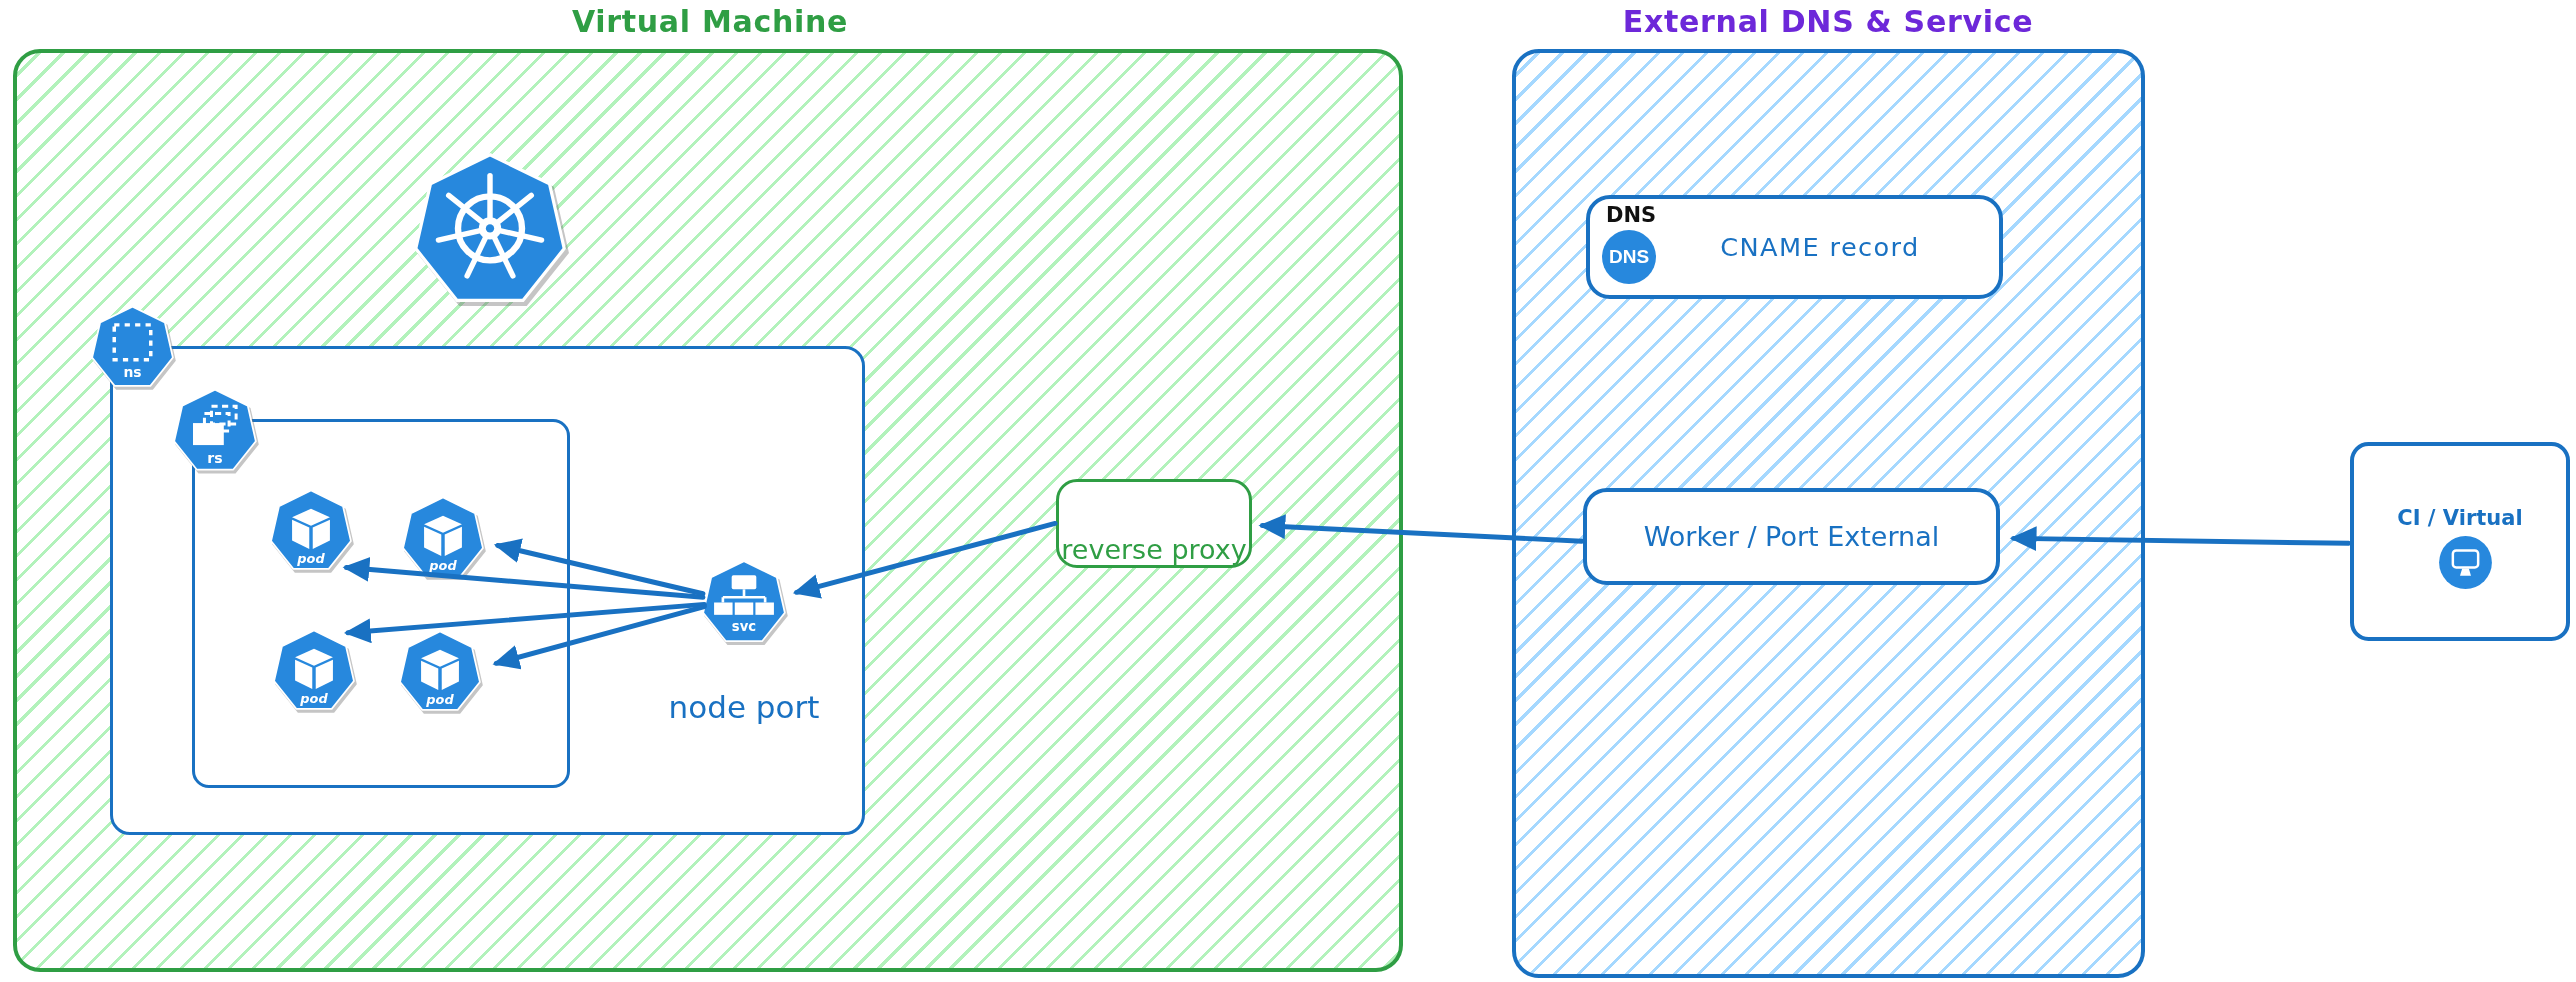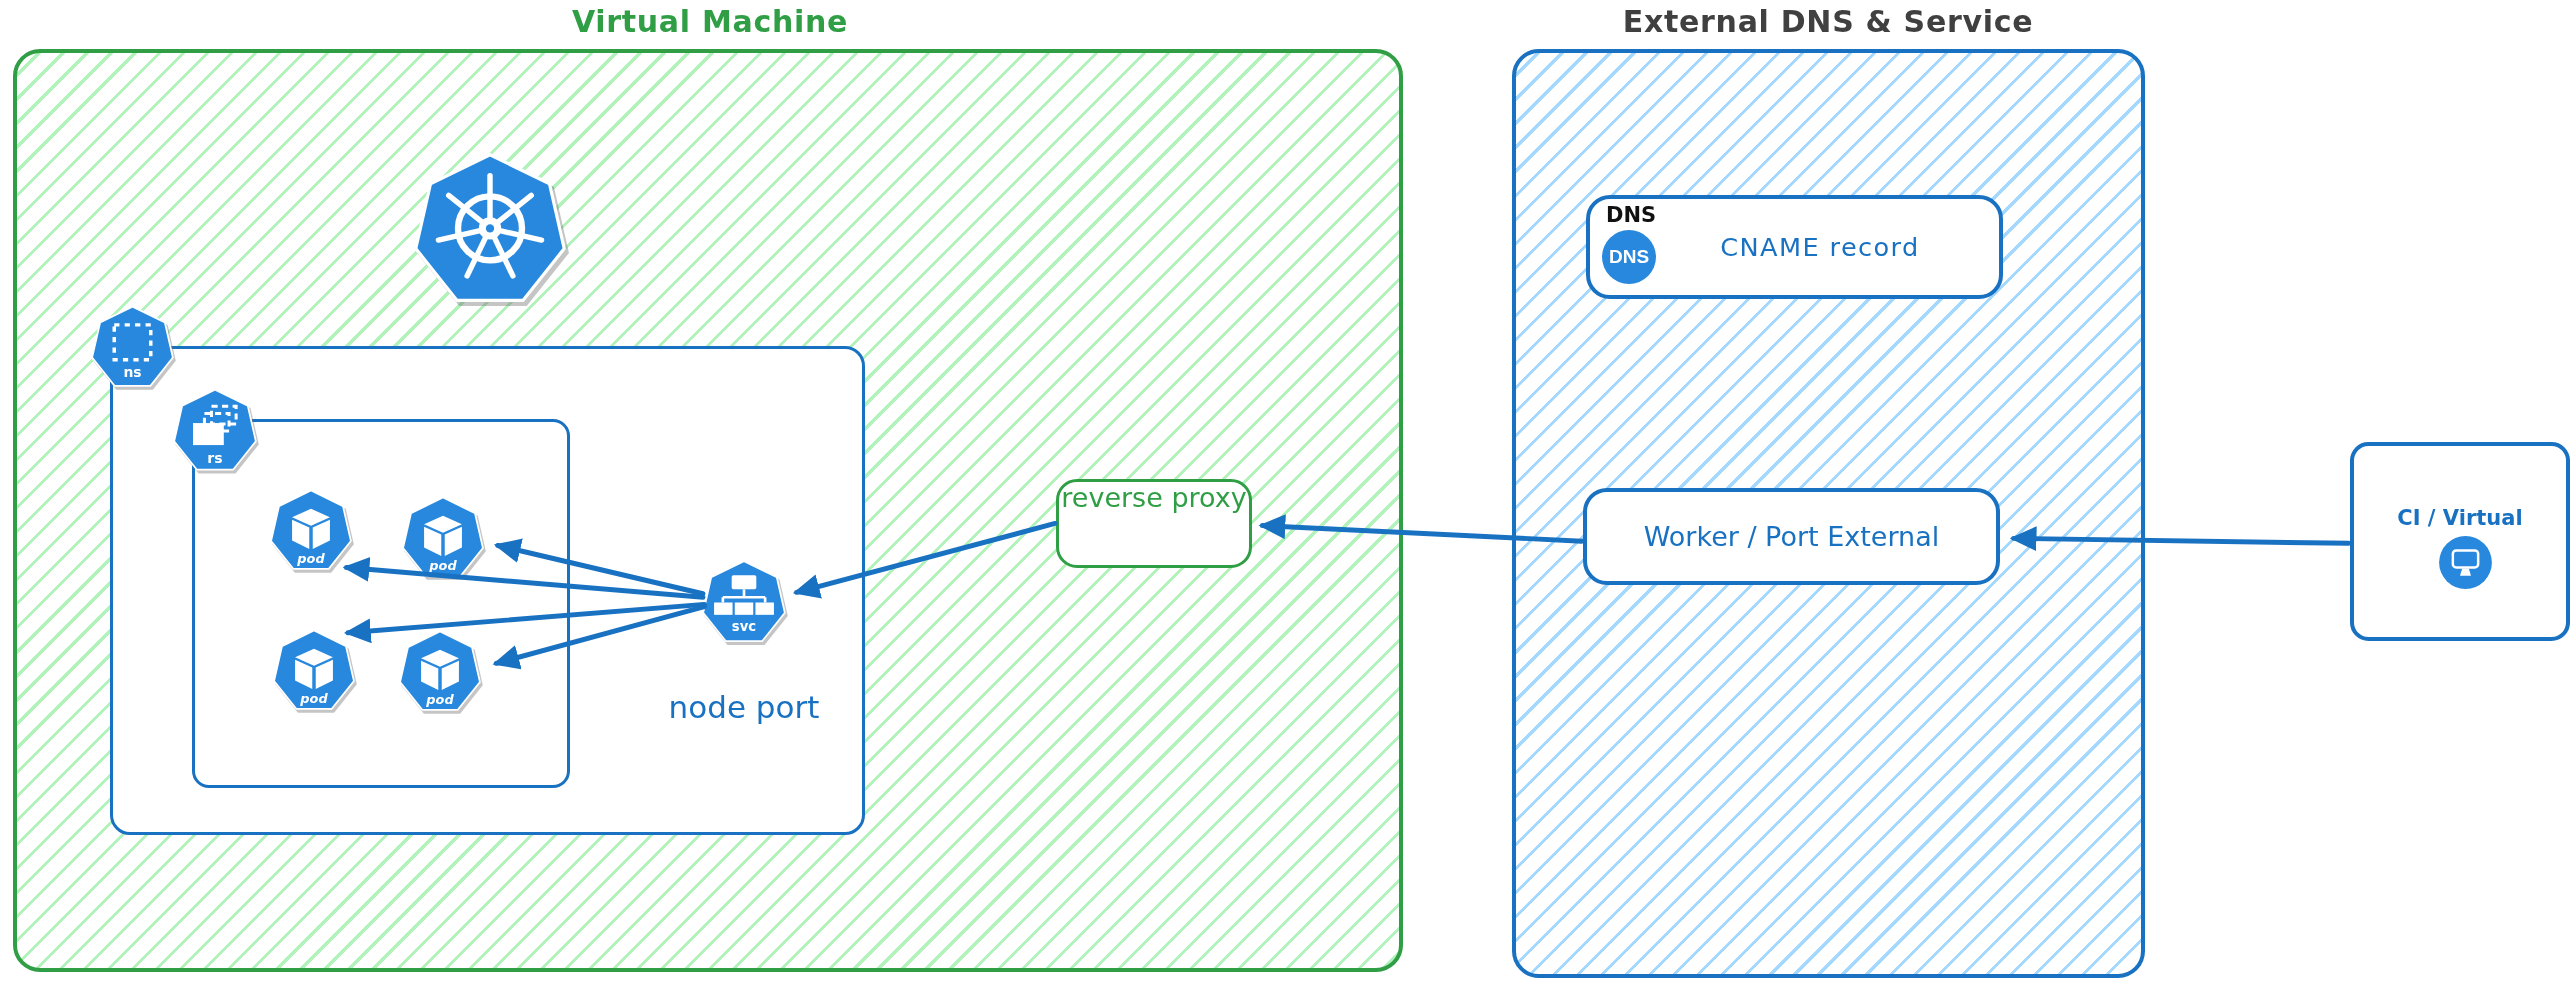--- a/index.html
+++ b/index.html
@@ -9,27 +9,27 @@
   .container{position:absolute;border-radius:27px;box-sizing:border-box;}
   .vm{left:12.8px;top:49px;width:1390px;height:923px;
       border:4.3px solid #2f9e44;
       background:repeating-linear-gradient(135deg, rgba(255,255,255,0) 0 14px, #b2f2bb 14px 17px);}
   .ext{left:1512px;top:49px;width:633px;height:929px;
       border:4.3px solid #1971c2;
       background:repeating-linear-gradient(135deg, rgba(255,255,255,0) 0 14px, #a5d8ff 14px 17px);}
   .title{position:absolute;top:1.4px;height:41px;line-height:41px;text-align:center;
          font-size:30px;font-weight:600;letter-spacing:0.7px;}
   .title.green{color:#2f9e44;text-align:center;}
-  .title.blue{color:#404040;}
+  .title.blue{color:#6d28d9;}
   
   .wbox{position:absolute;background:#ffffff;box-sizing:border-box;}
   .ns-box{left:110px;top:346px;width:755px;height:489px;border:3.6px solid #1971c2;border-radius:20px;}
   .rs-box{left:192px;top:419px;width:378px;height:369px;border:3.6px solid #1971c2;border-radius:17px;}
   .rproxy{left:1056px;top:479px;width:196px;height:89px;border:3.6px solid #2f9e44;border-radius:21px;
-          display:flex;align-items:flex-start;justify-content:center;}
+          display:flex;align-items:flex-end;justify-content:center;}
   .rproxy span{color:#2f9e44;font-size:27px;font-weight:500;}
   .dns-box{left:1586px;top:195px;width:417px;height:104px;border:4.3px solid #1971c2;border-radius:24px;}
   .worker-box{left:1583px;top:488px;width:417px;height:97px;border:4.3px solid #1971c2;border-radius:24px;
           display:flex;align-items:center;justify-content:center;}
   .worker-box span{color:#1971c2;font-size:27px;font-weight:500;}
   .ci-box{left:2350px;top:442px;width:220px;height:199px;border:4.3px solid #1971c2;border-radius:18.5px;}
   .ci-label{position:absolute;left:2350px;top:506px;width:220px;text-align:center;
             color:#1971c2;font-size:21px;font-weight:600;}
   
   .dns-tag{position:absolute;left:1606px;top:203px;color:#111111;font-size:21px;font-weight:600;}

